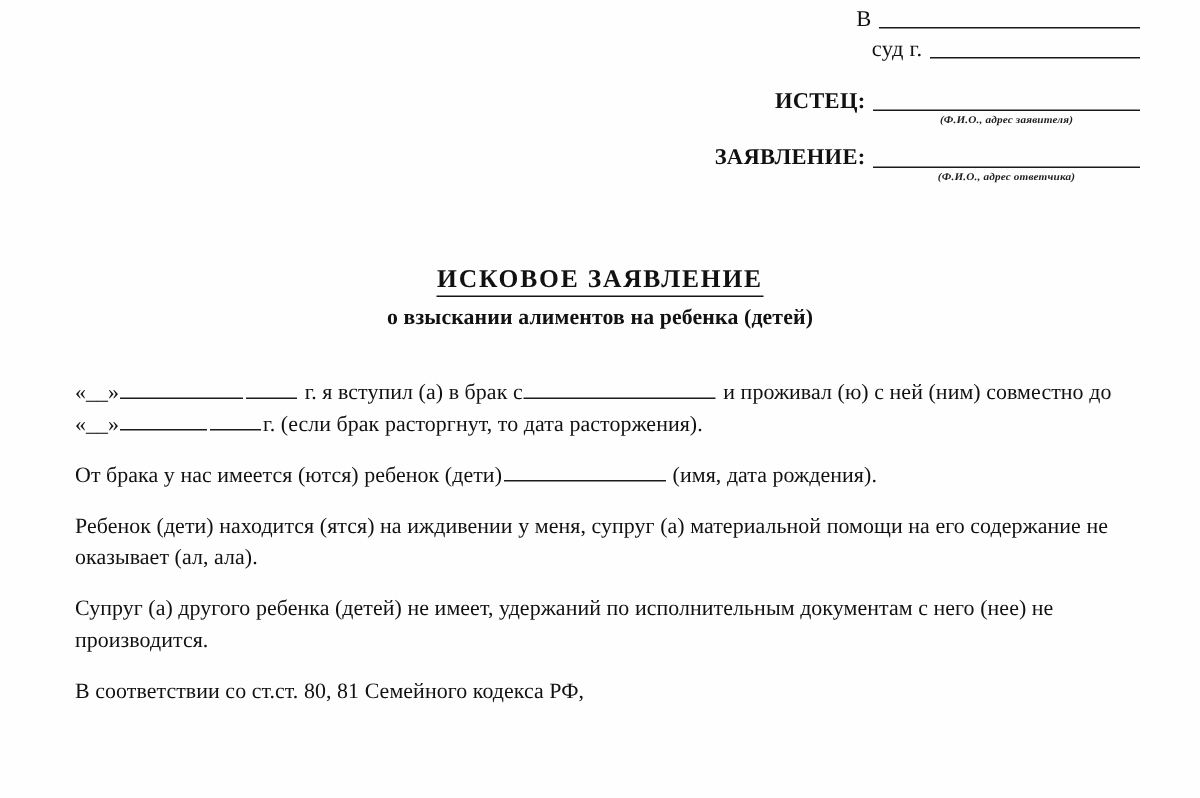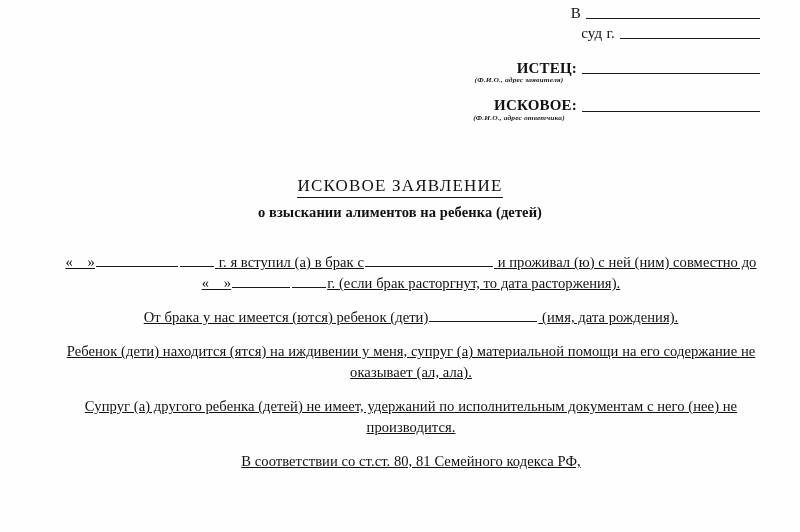--- a/index.html
+++ b/index.html
@@ -69,35 +69,35 @@
     font-weight: 700;
     letter-spacing: 0.1px;
     text-align: center;
     line-height: 1;
     color: #1d1d1d;
     transform: scaleY(0.92);
   }
 
   .hint-wrap {
     display: flex;
-    justify-content: flex-start;
+    justify-content: flex-end;
   }
   .hint-inner { width: 178px; text-align: center; }
 
   
   .title-area {
     position: absolute;
     left: 0;
     top: 176px;
     width: 800px;
     text-align: center;
   }
   .doc-title {
     font-size: 17px;
-    font-weight: 400;
+    font-weight: 700;
     letter-spacing: 1.2px;
     display: inline-block;
     border-bottom: 1.7px solid #151515;
     padding-bottom: 1px;
     line-height: 1.15;
   }
   .doc-subtitle {
     margin-top: 6px;
     font-size: 14.5px;
     font-weight: 700;
@@ -111,23 +111,22 @@
     position: absolute;
     left: 50px;
     top: 252px;
     width: 722px;
     font-size: 14.6px;
     line-height: 21px;
     letter-spacing: 0.05px;
   }
   .para {
     margin: 0 0 11px 0;
-    text-align: center;
+    text-align: left;
     white-space: normal;
-    text-decoration: underline;
   }
   .para.p1 { margin-bottom: 13px; }
   .para.p2 { margin-bottom: 13px; }
   .para.p3 { margin-bottom: 13px; }
   .para.p4 { margin-bottom: 13px; }
   .para.p5 { margin-bottom: 16px; }
 
   .fill {
     display: inline-block;
     border-bottom: 1.4px solid #1b1b1b;
@@ -160,21 +159,21 @@
 
     <div class="hdr-row" style="margin-top:19px;">
       <span class="hdr-label">ИСТЕЦ:</span>
       <span class="rule rule-istec"></span>
     </div>
     <div class="hint-wrap">
       <span class="hint hint-inner">(Ф.И.О., адрес заявителя)</span>
     </div>
 
     <div class="hdr-row" style="margin-top:14px;">
-      <span class="hdr-label">ИСКОВОЕ:</span>
+      <span class="hdr-label">ЗАЯВЛЕНИЕ:</span>
       <span class="rule rule-otv"></span>
     </div>
     <div class="hint-wrap">
       <span class="hint hint-inner">(Ф.И.О., адрес ответчика)</span>
     </div>
 
   </div>
 
   <div class="title-area">
     <div class="doc-title">ИСКОВОЕ ЗАЯВЛЕНИЕ</div>

